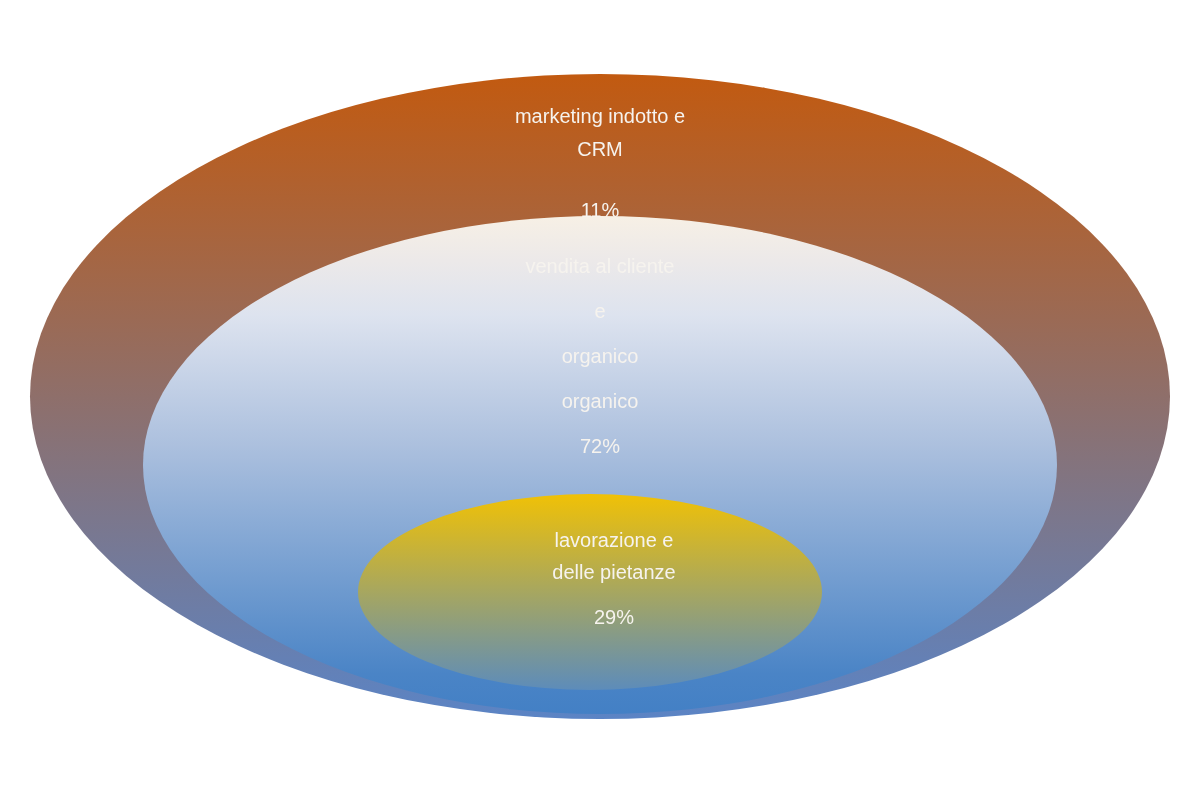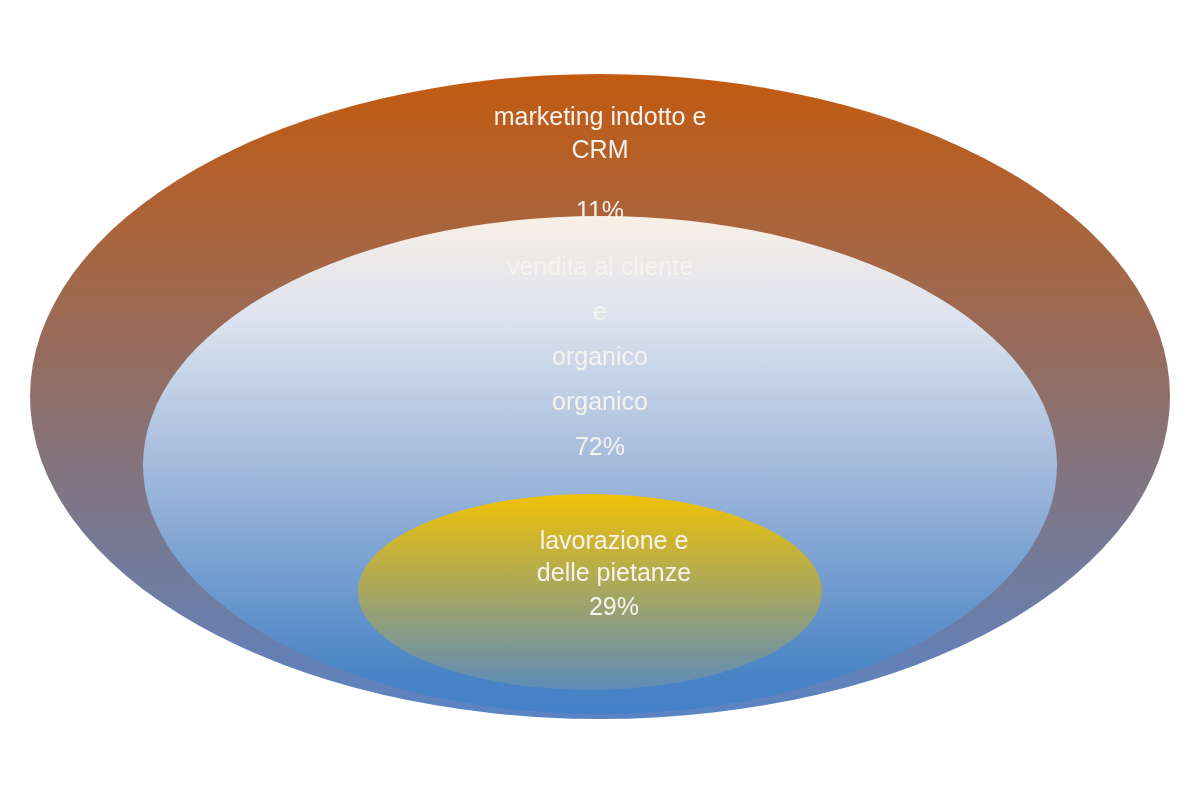--- a/index.html
+++ b/index.html
@@ -46,41 +46,41 @@
     top: 494px;
     width: 464px;
     height: 196px;
     background: linear-gradient(180deg, var(--inner-top, #f0c106) 0%, var(--inner-bottom, #5d8cba) 100%);
   }
   .label {
     position: absolute;
     width: 400px;
     text-align: center;
     color: var(--text, #f6f3ee);
-    font-size: 25px;
+    font-size: 20px;
   }
   .label .line { display: block; }
   .outer-label {
     left: 400px;
     top: 100px;
     line-height: 33px;
   }
   .outer-label .pct { margin-top: 28px; line-height: 33px; }
   .middle-label {
     left: 400px;
     top: 244px;
     line-height: 45px;
   }
   .middle-label .pct { line-height: 45px; }
   .inner-label {
     left: 414px;
     top: 524px;
     line-height: 32px;
   }
-  .inner-label .pct { margin-top: 2px; line-height: 32px; }
+  .inner-label .pct { margin-top: 13px; line-height: 32px; }
 </style>
 </head>
 <body>
 
 <div class="stage">
 
   <div class="ellipse outer"></div>
   <div class="ellipse middle"></div>
   <div class="ellipse inner"></div>
 

